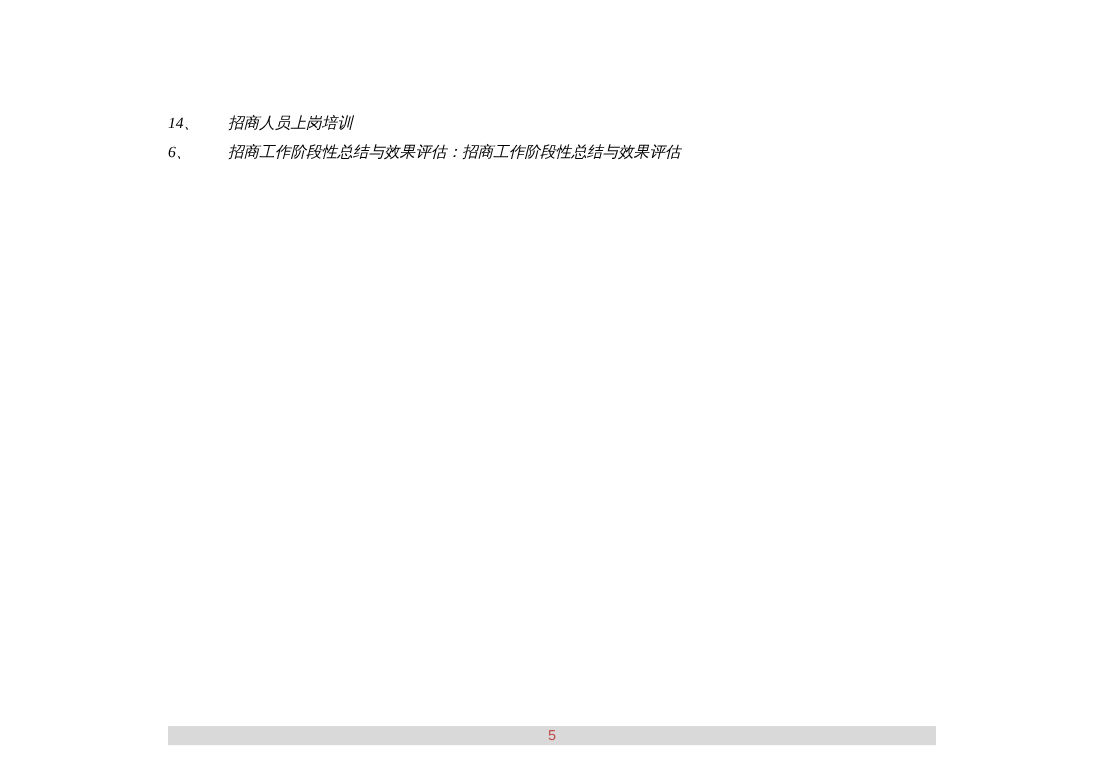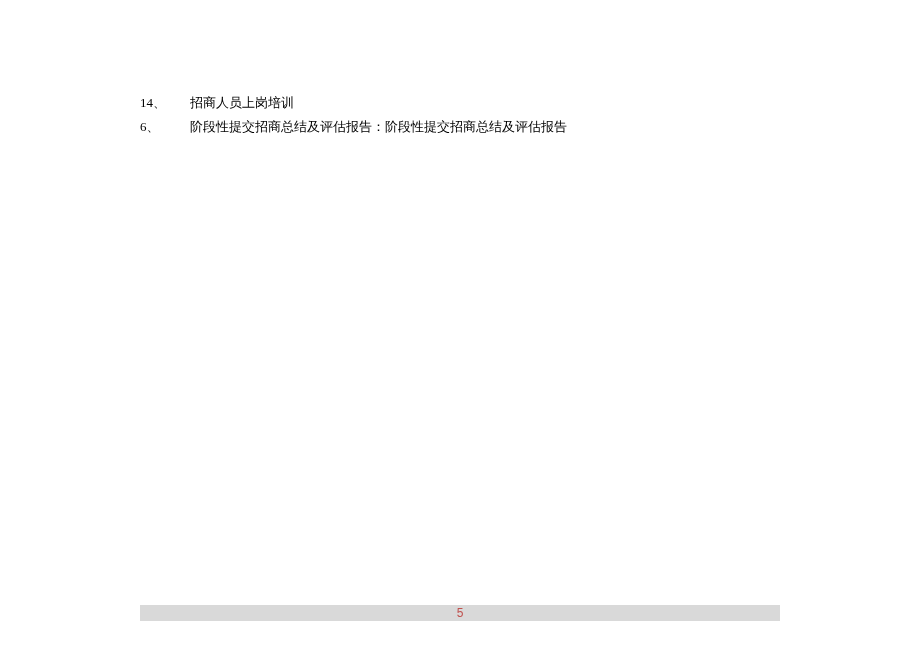--- a/index.html
+++ b/index.html
@@ -11,20 +11,21 @@
       width: 920px;
       height: 651px;
       background: #ffffff;
       font-family: "SimSun", "Microsoft YaHei", serif;
       position: relative;
     }
     .content {
       padding-top: 92px;
       padding-left: 140px;
       padding-right: 80px;
+      font-style: italic;
     }
     .list-item {
       display: flex;
       font-size: 13px;
       color: #000000;
       line-height: 22px;
       margin-bottom: 2px;
     }
     .list-number {
       width: 50px;
@@ -53,19 +54,19 @@
 </head>
 <body>
 
 <div class="content">
   <div class="list-item">
     <span class="list-number">14、</span>
     <span class="list-text">招商人员上岗培训</span>
   </div>
   <div class="list-item">
     <span class="list-number">6、</span>
-    <span class="list-text">阶段性提交招商总结及评估报告：阶段性提交招商总结及评估报告</span>
+    <span class="list-text">招商工作阶段性总结与效果评估：招商工作阶段性总结与效果评估</span>
   </div>
 </div>
 
 <div class="footer">
   <span class="page-number">5</span>
 </div>
 
 </body></html>

